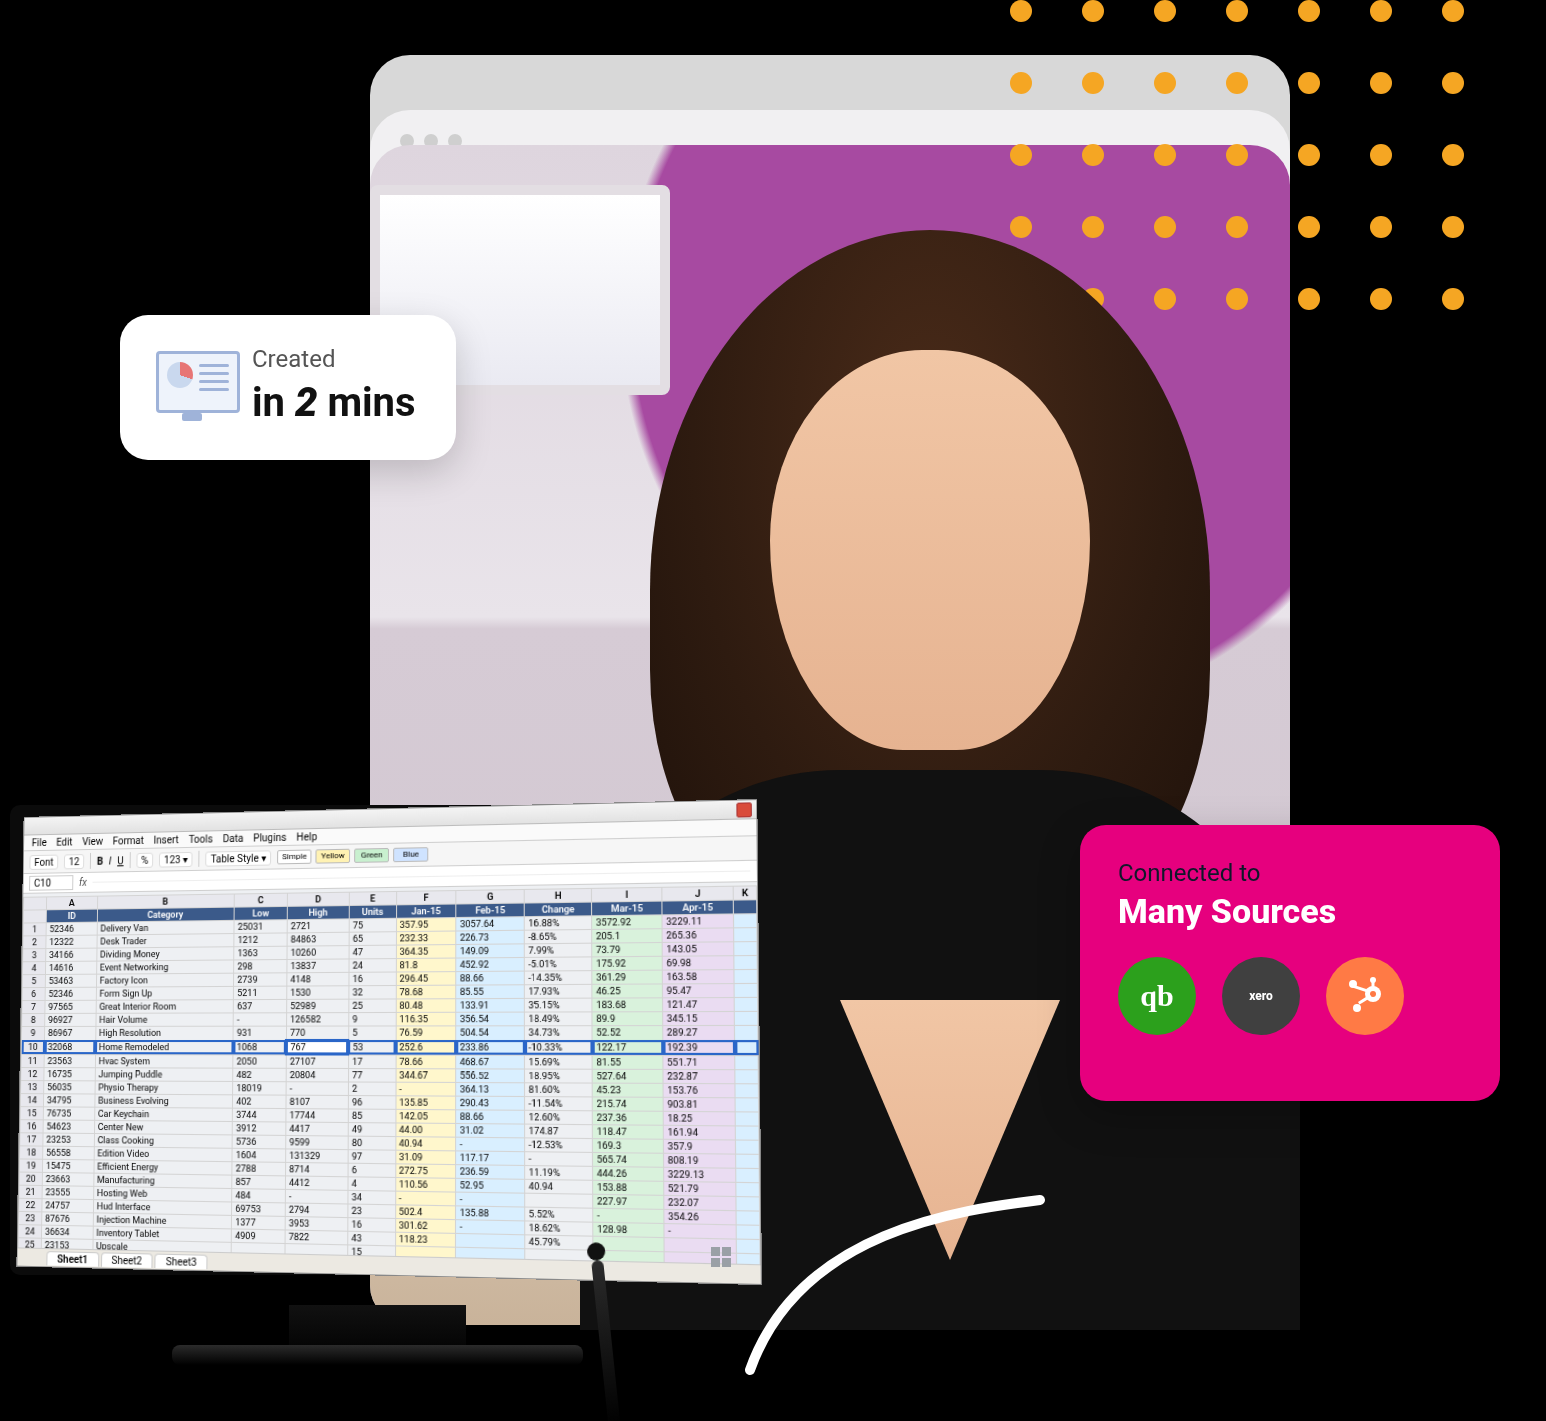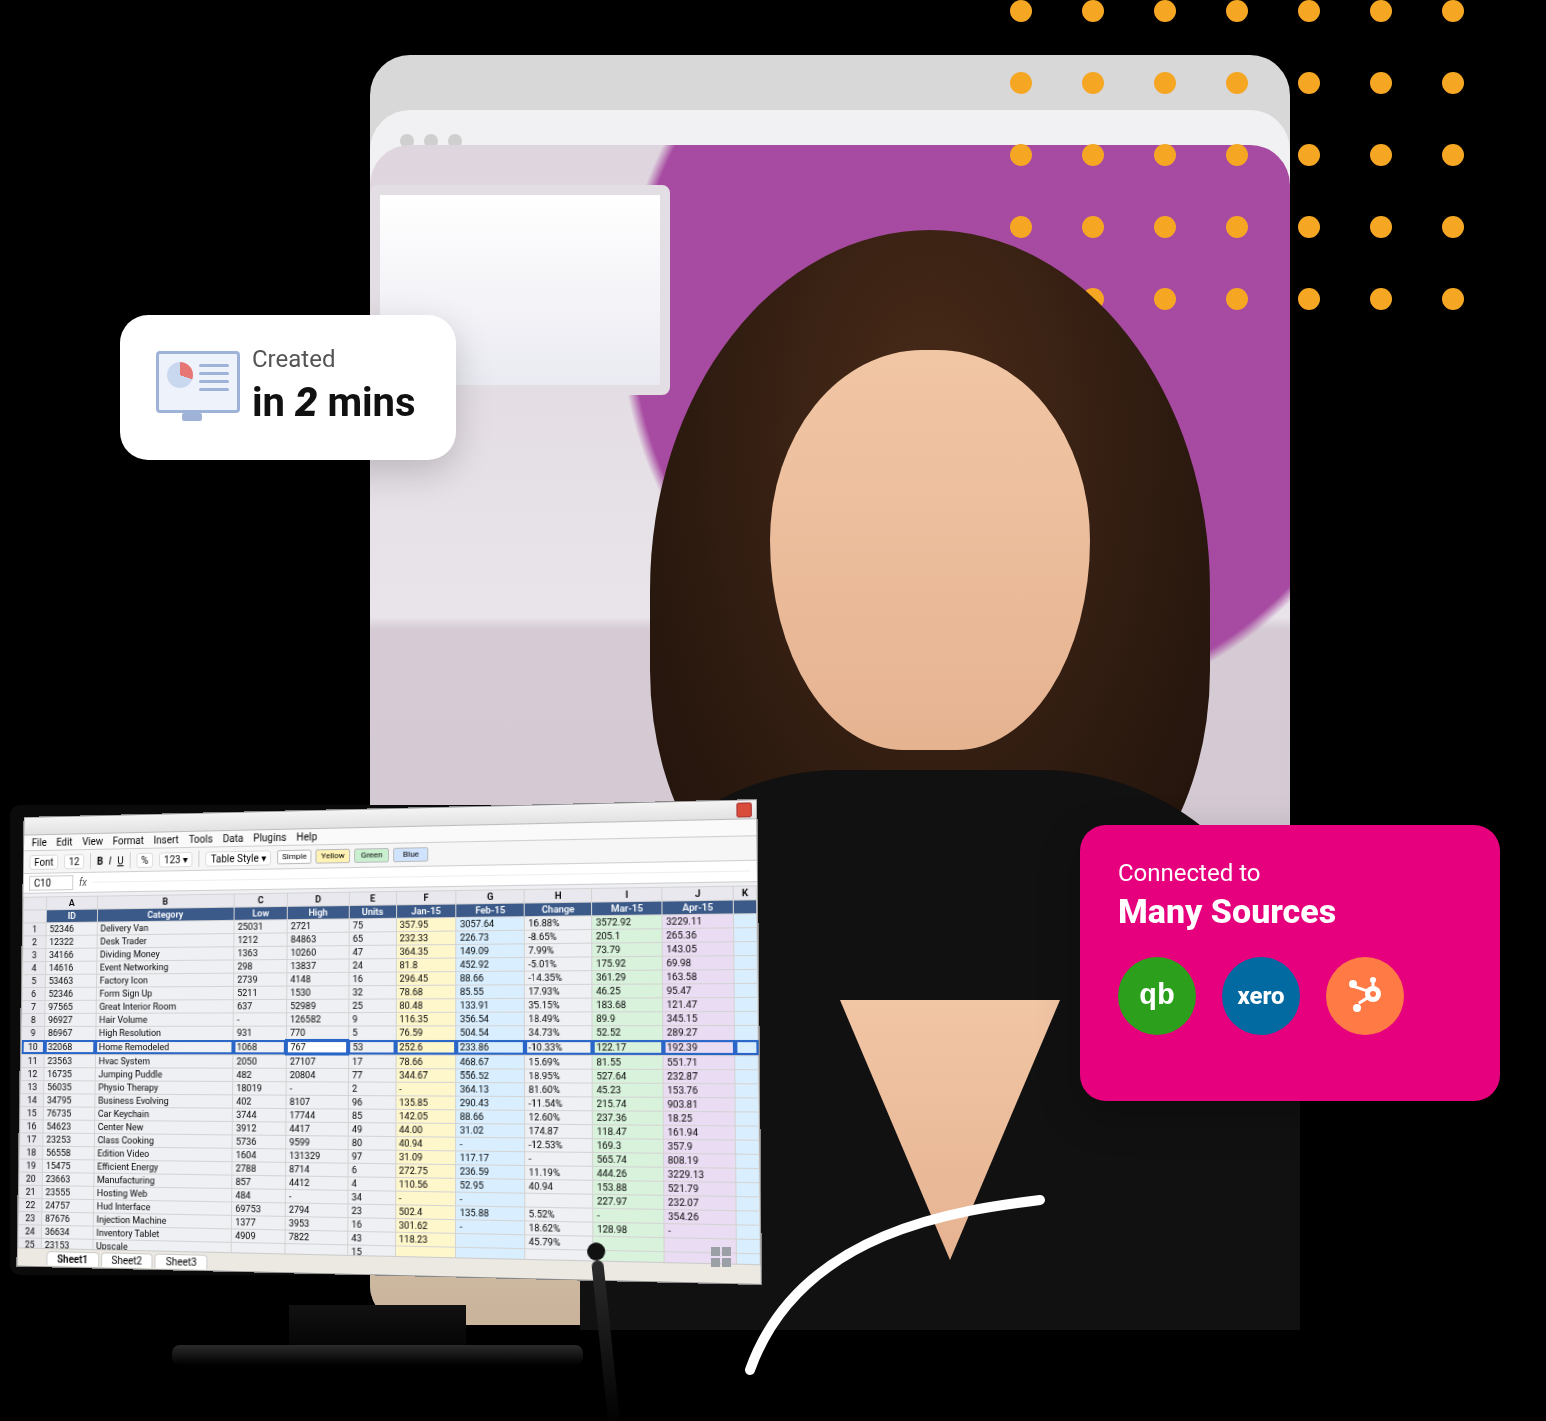--- a/index.html
+++ b/index.html
@@ -90,27 +90,27 @@
   .ss-tabs span.active{font-weight:600}
   .stand{position:absolute;left:38%;bottom:0;width:24%;height:60px;background:linear-gradient(#111,#000);border-radius:0 0 6px 6px}
   .foot{position:absolute;left:22%;bottom:0;width:56%;height:20px;background:linear-gradient(#2b2b2b,#000);border-radius:8px}
   .win-logo{position:absolute;right:14px;bottom:8px;width:20px;height:20px;display:grid;grid-template-columns:1fr 1fr;grid-template-rows:1fr 1fr;gap:2px}
   .win-logo i{background:#9aa0a6}
   .pen{position:absolute;left:600px;top:1260px;width:12px;height:170px;background:linear-gradient(#2b2b2b,#000);border-radius:6px 6px 2px 2px;transform:rotate(-6deg)}
   .pen::before{content:"";position:absolute;left:-3px;top:-18px;width:18px;height:18px;background:#111;border-radius:50%}
 
   
   .sources-card{position:absolute;left:1080px;top:825px;width:420px;background:var(--magenta);border-radius:26px;padding:34px 38px 40px;box-shadow:0 14px 40px rgba(0,0,0,.25)}
-  .sources-card .s1{color:#ffffff;font-size:24px;margin-bottom:4px}
+  .sources-card .s1{color:#0f172a;font-size:24px;margin-bottom:4px}
   .sources-card .s2{color:#fff;font-size:34px;font-weight:800;margin-bottom:26px}
   .src-row{display:flex;gap:26px;align-items:center;margin-bottom:26px}
   .chip{width:78px;height:78px;border-radius:50%;display:flex;align-items:center;justify-content:center;font-weight:800;color:#fff;font-size:22px}
   .chip.qb{background:#2ca01c}
-  .chip.qb span{font-family:Liberation Mono, monospace;font-size:30px}
-  .chip.xero{background:#0369a1;font-size:24px}
+  .chip.qb span{font-family:Liberation Serif, serif;font-size:30px}
+  .chip.xero{background:#404040;font-size:12px}
   .chip.hub{background:#ff7a45}
   .chip.hub svg{width:44px;height:44px}
   .shopify{display:flex;align-items:center;gap:18px;color:#fff;font-size:44px;font-weight:700;letter-spacing:.5px}
   .shopify .bag{width:58px;height:62px;position:relative}
   .shopify .bag .body{position:absolute;inset:10px 0 0 0;background:#7ab55c;border-radius:6px}
   .shopify .bag .body::after{content:"S";position:absolute;left:50%;top:50%;transform:translate(-50%,-50%);color:#fff;font-weight:800;font-size:28px}
   .shopify .bag .handle{position:absolute;left:14px;top:0;width:30px;height:18px;border:5px solid #4a7a34;border-bottom:none;border-radius:14px 14px 0 0}
 
 </style>
 </head>

